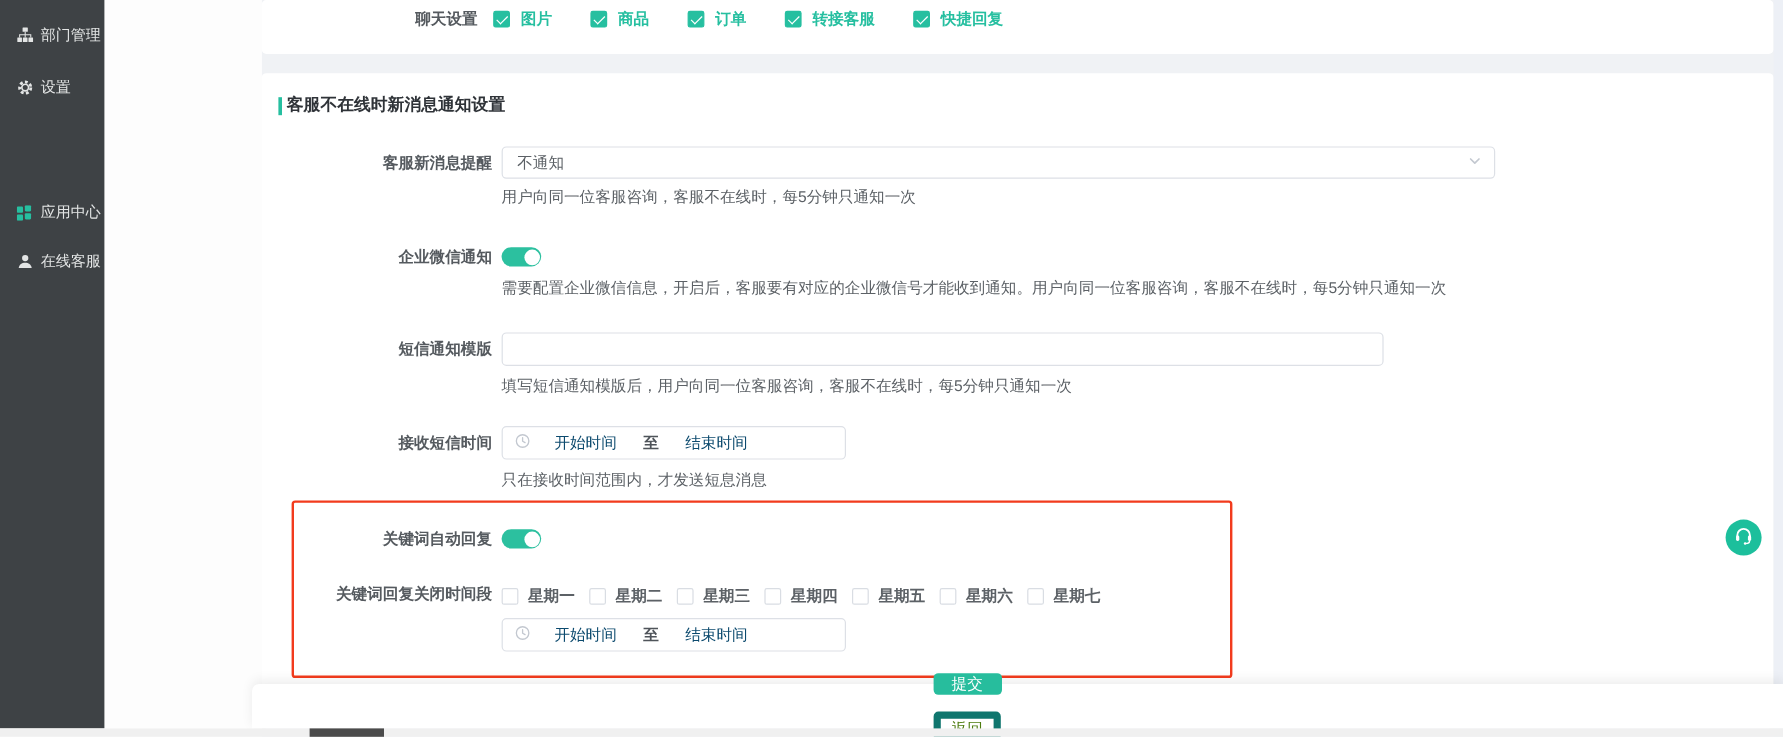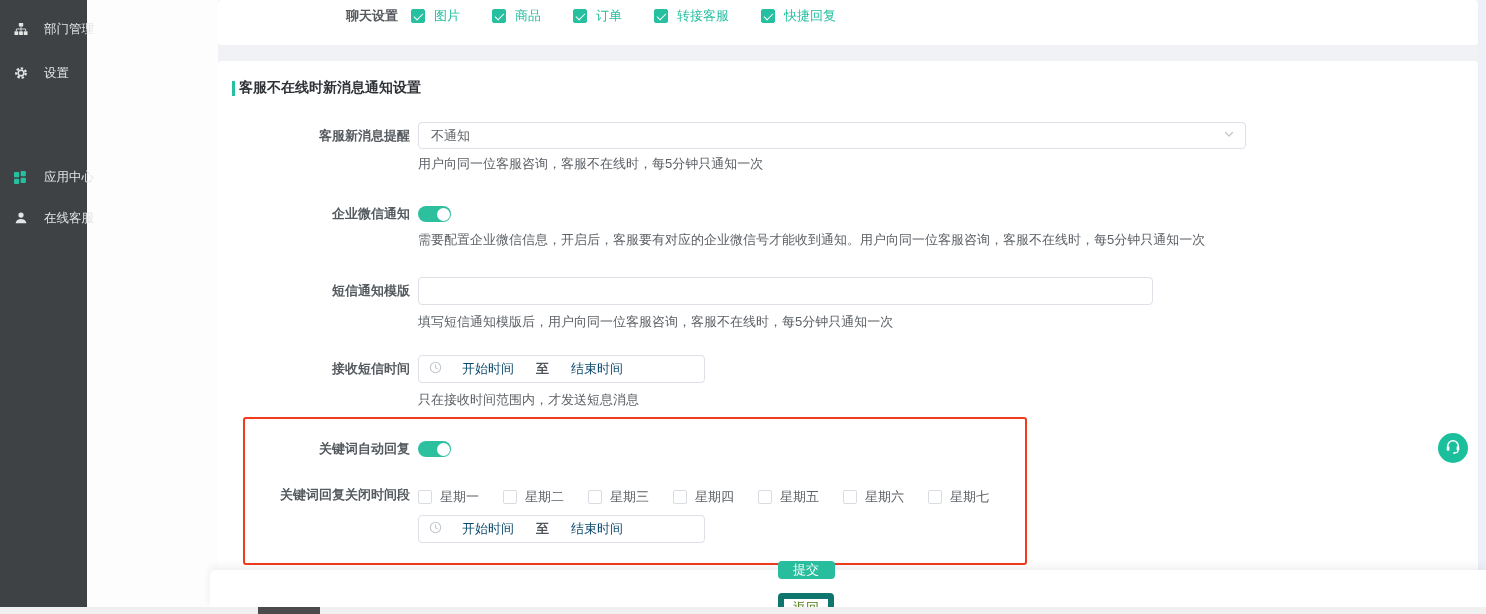--- a/index.html
+++ b/index.html
@@ -2,21 +2,21 @@
 <html><head>
 <meta charset="utf-8">
 <style>
   * { margin:0; padding:0; box-sizing:border-box; }
   html,body { width:1486px; height:614px; overflow:hidden; background:#fff;
     font-family:"Liberation Sans","DejaVu Sans",sans-serif; }
 
   
   #sidebar { position:absolute; left:0; top:0; width:87px; height:607px; background:#3e4245; z-index:2; }
   .side-item { position:absolute; left:0; width:109px; height:22px; display:flex; align-items:center;
-    gap:16px; padding-left:13px; color:#e3e5e5; font-size:12.5px; cursor:pointer; white-space:nowrap; }
+    gap:6px; padding-left:13px; color:#e3e5e5; font-size:12.5px; cursor:pointer; white-space:nowrap; }
   .side-item .ic { width:15px; height:15px; flex:0 0 15px; display:flex; align-items:center; justify-content:center; }
 
   #subpanel { position:absolute; left:87px; top:0; width:131px; height:607px; background:#fdfdfd; z-index:1; }
   #content-bg { position:absolute; left:218px; top:0; width:1268px; height:614px; background:#f0f2f5; }
   #right-strip { position:absolute; left:1478px; top:0; width:8px; height:614px; background:#edf0f6; z-index:3; }
 
   .card { position:absolute; background:#fff; border-radius:4px; }
   #card-top { left:218px; top:0; width:1260px; height:45px; }
   #card-main { left:218px; top:61px; width:1260px; height:546px; }
 
@@ -46,21 +46,21 @@
   .time-range .sep { color:#4f545a; font-weight:700; padding:0 2px; }
 
   
   #section-head { position:absolute; left:14px; top:18px; display:flex; align-items:center; gap:4px; }
   #section-head .bar { width:3px; height:15px; background:#26bfa0; }
   #section-head .txt { font-size:14px; font-weight:700; color:#2f3338; }
 
   
   #chat-row { position:absolute; left:0; top:7px; width:100%; display:flex; align-items:center; }
   #chat-row .label-col { position:static; width:180px; }
-  #chat-opts { display:flex; align-items:center; margin-left:13px; gap:32px; }
+  #chat-opts { display:flex; align-items:center; margin-left:13px; gap:32px;font-weight:bold; }
   #chat-opts .cb-group { color:#26bfa0; gap:9px; }
 
   #red-box { position:absolute; left:243px; top:417px; width:784px; height:148px;
     border:2px solid #f23b1d; border-radius:3px; z-index:4; pointer-events:none; }
 
   
   #footer { position:absolute; left:210px; top:570px; width:1276px; height:37px; background:#fff;
     border-radius:6px 0 0 0; box-shadow:0 -3px 10px rgba(0,0,0,0.07);
     display:flex; align-items:center; justify-content:center; padding-right:84px; gap:14px; z-index:5;flex-direction:column; }
   #submit-btn { width:57px; height:24px; background:#27bd9d; color:#fff; border:none; border-radius:4px;
@@ -69,21 +69,21 @@
     font-size:13px; cursor:pointer; font-family:inherit; }
 
   
   #hscroll { position:absolute; left:0; top:607px; width:1486px; height:7px; background:#f0f0f0; z-index:6; }
   #hscroll .thumb { position:absolute; left:258px; top:0; width:62px; height:7px; background:#4b4b4b; cursor:pointer; }
 
   
   #headset-btn { position:absolute; left:1438px; top:433px; width:30px; height:30px; border-radius:50%;
     background:#1cbf9c; z-index:7; cursor:pointer; display:flex; align-items:center; justify-content:center; }
 
-  .week-row { position:absolute; left:200px; display:flex; align-items:center; gap:24px; }
+  .week-row { position:absolute; left:200px; display:flex; align-items:center; gap:12px;font-weight:bold; }
   .week-row .cb-group { color:#5c6166; }
 </style>
 </head>
 <body>
 
 <div id="content-bg"></div>
 
 <nav id="sidebar">
   <div class="side-item" style="top:18px">
     <span class="ic">

